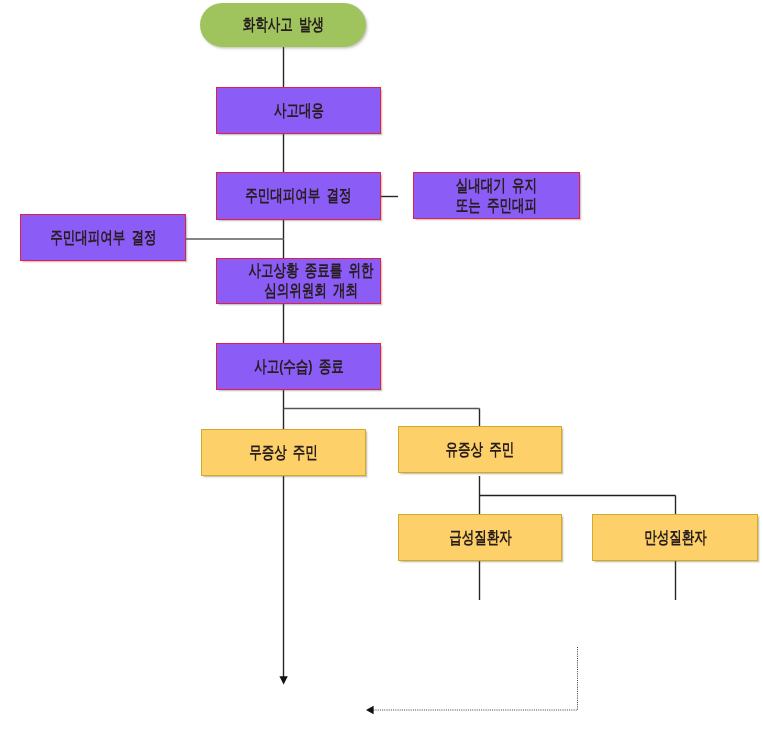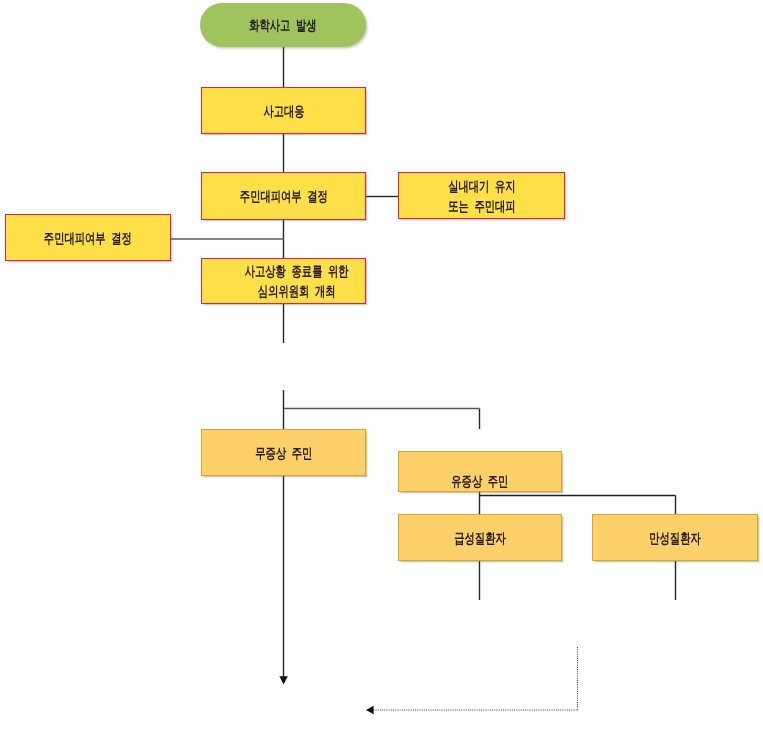--- a/index.html
+++ b/index.html
@@ -6,25 +6,25 @@
   html,body{margin:0;padding:0;background:#ffffff;}
   body{width:763px;height:739px;overflow:hidden;
        font-family:"Liberation Sans",sans-serif;
        -webkit-font-smoothing:antialiased;}
   #stage{position:relative;width:763px;height:739px;background:#fff;}
 
   svg.wires{position:absolute;left:0;top:0;width:763px;height:739px;pointer-events:none;}
 
   .node{position:absolute;box-sizing:border-box;display:flex;align-items:center;
         justify-content:center;text-align:center;color:#261d1c;
-        font-weight:700;font-size:14px;line-height:20px;}
+        font-weight:700;font-size:17px;line-height:20px;}
   .node .lbl{display:inline-block;white-space:pre;text-align:center;
         transform:scaleX(0.735);transform-origin:center center;word-spacing:3.8px;}
-  .pink{background:#fde047;border:1.3px solid #e0204a;
-        box-shadow:1.5px 1.5px 1.5px rgba(110,95,95,0.33);}
+  .pink{background:#8b5cf6;border:1.3px solid #e0204a;
+        box-shadow:1.5px 1.5px 1.5px rgba(110,95,95,0.33);margin-left:15px;}
   .yellow{background:#fdd069;border:1.2px solid #d0aa2a;
         box-shadow:1.5px 1.5px 1.5px rgba(120,105,70,0.38);}
   .green{background:#9fc45e;border-radius:22px;
         box-shadow:1.5px 1.5px 2.5px rgba(110,115,85,0.40);}
 </style>
 </head>
 <body>
 
 <div id="stage">
   <svg class="wires" viewBox="0 0 763 739">
@@ -76,24 +76,27 @@
       <span class="lbl">실내대기 유지
 또는 주민대피</span>
     </div>
     <div class="node pink" style="left: 5px; top: 214px; width: 166px; height: 47px;">
       <span class="lbl">주민대피여부 결정</span>
     </div>
     <div class="node pink" style="left: 201px; top: 258px; width: 165px; height: 46px; padding-left: 26px;">
       <span class="lbl">사고상황 종료를 위한
 심의위원회 개최</span>
     </div>
-    <div class="node yellow" style="left: 201px; top: 429px; width: 165px; height: 47px;">
+    <div class="node pink" style="left: 201px; top: 343px; width: 165px; height: 47px;">
+      <span class="lbl">사고(수습) 종료</span>
+    </div>
+    <div class="node yellow" style="left: 201px; top: 429px; width: 165px; height: 47px; font-family: Liberation Serif, serif;">
       <span class="lbl">무증상 주민</span>
     </div>
-    <div class="node yellow" style="left: 398px; top: 451px; width: 164px; height: 41px; align-items: flex-end;">
+    <div class="node yellow" style="left: 398px; top: 426px; width: 164px; height: 47px;">
       <span class="lbl">유증상 주민</span>
     </div>
     <div class="node yellow" style="left: 398px; top: 514px; width: 164px; height: 47px;">
       <span class="lbl">급성질환자</span>
     </div>
     <div class="node yellow" style="left: 592px; top: 514px; width: 166px; height: 47px;">
       <span class="lbl">만성질환자</span>
     </div>
   </div>
 

